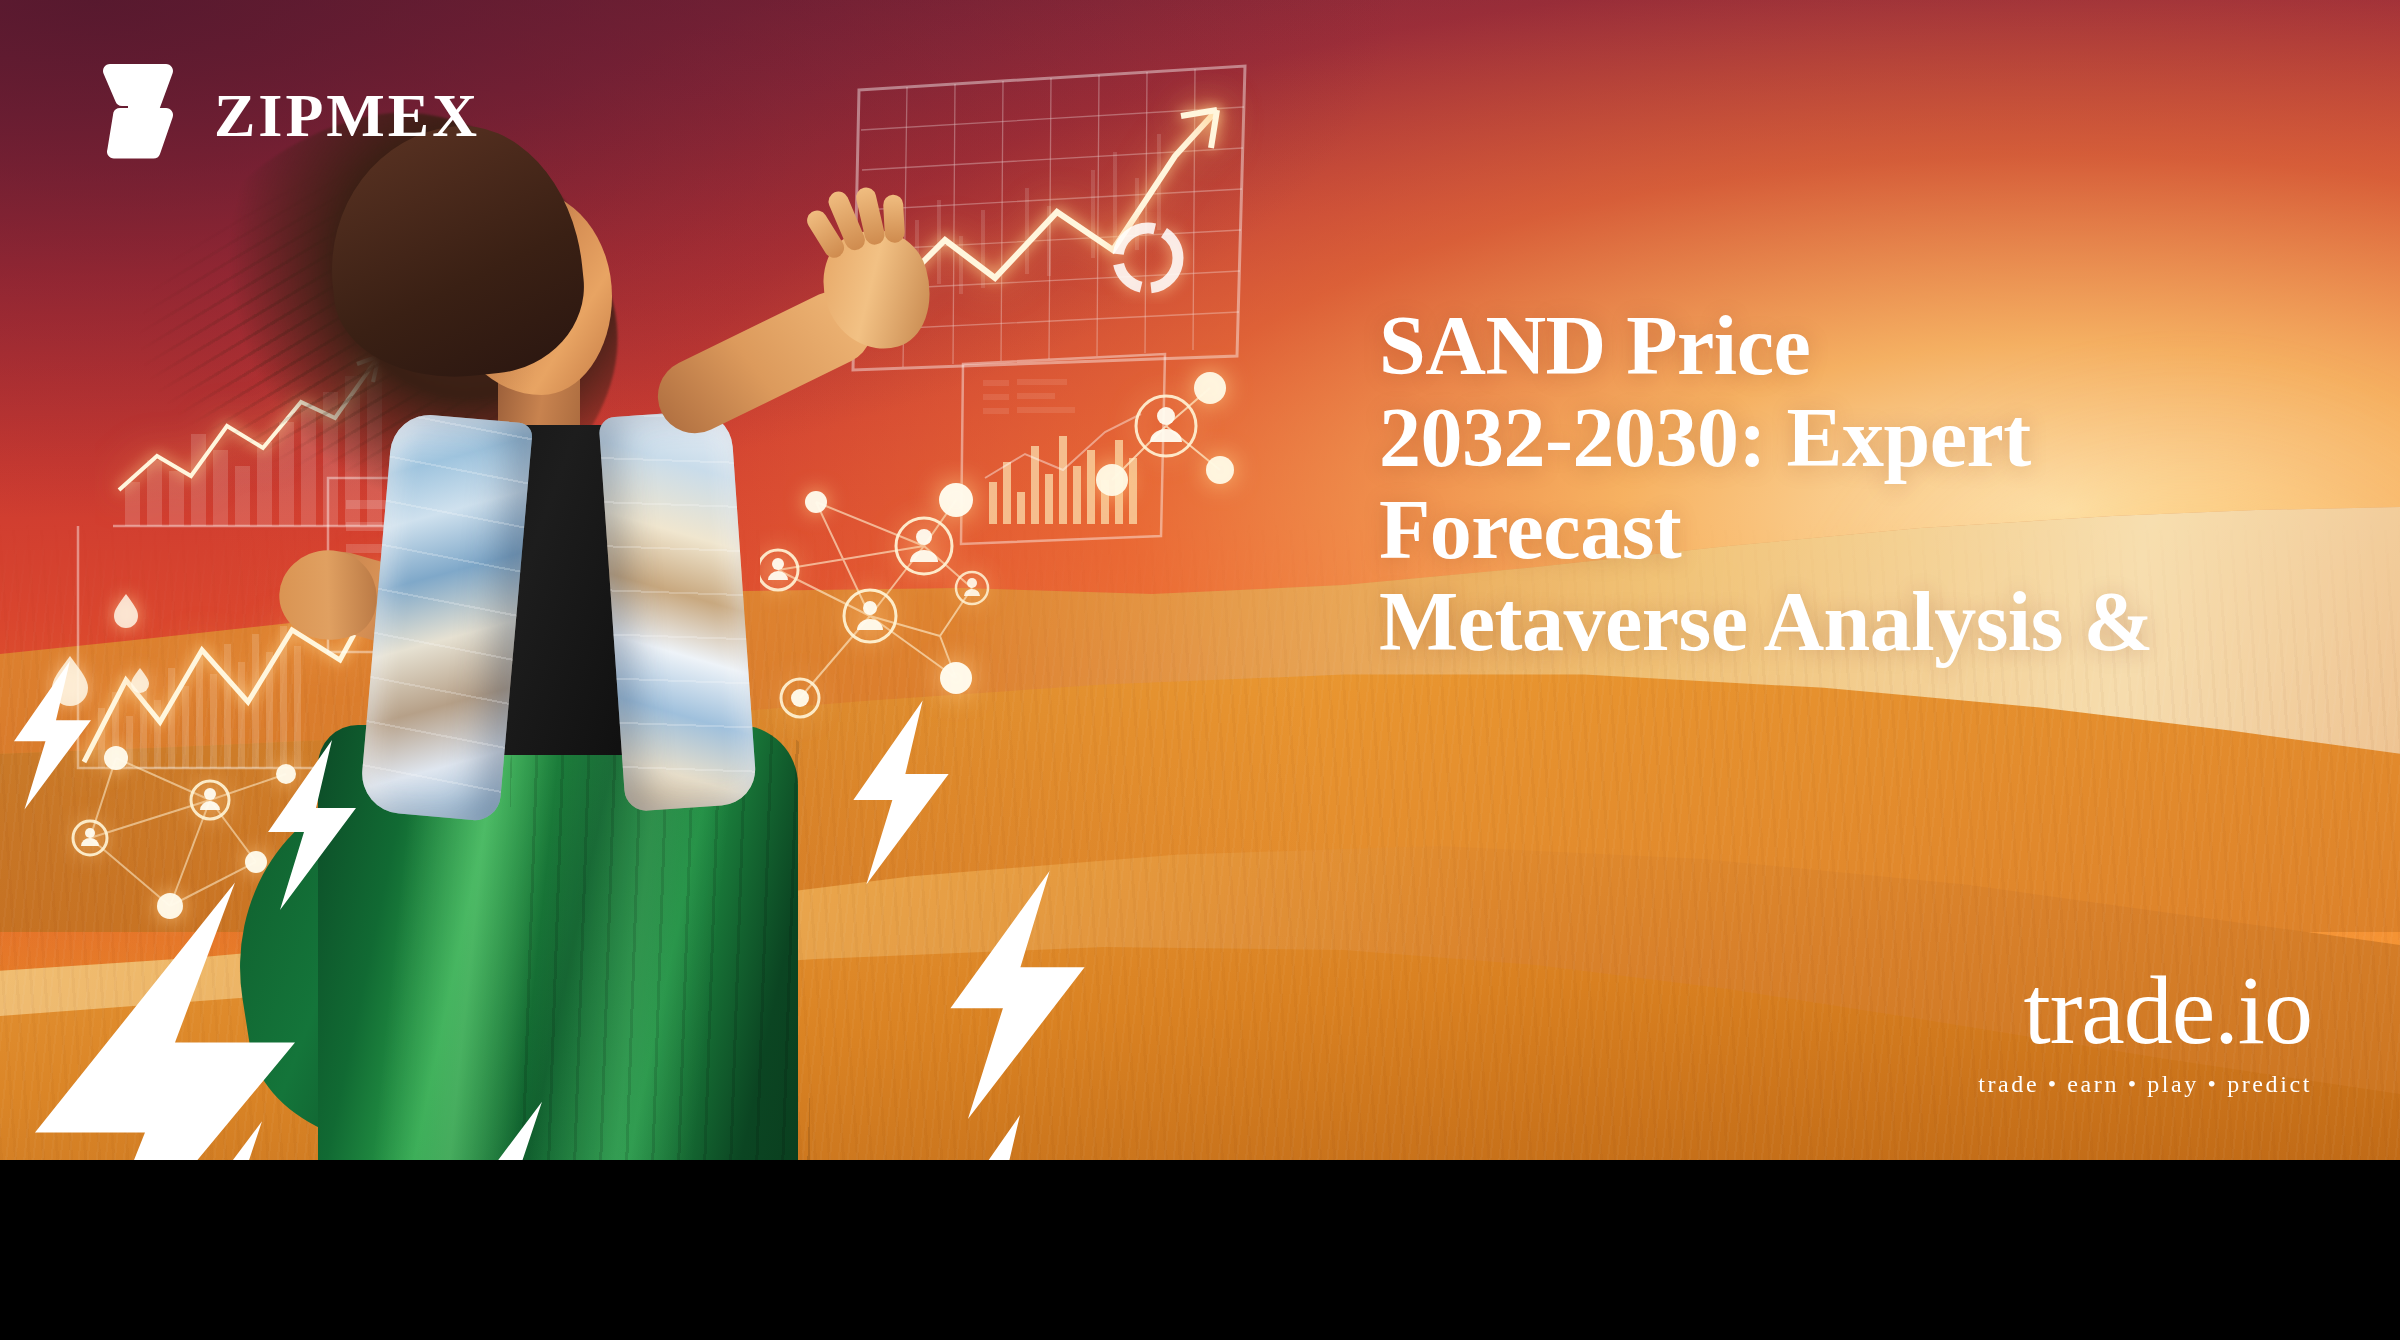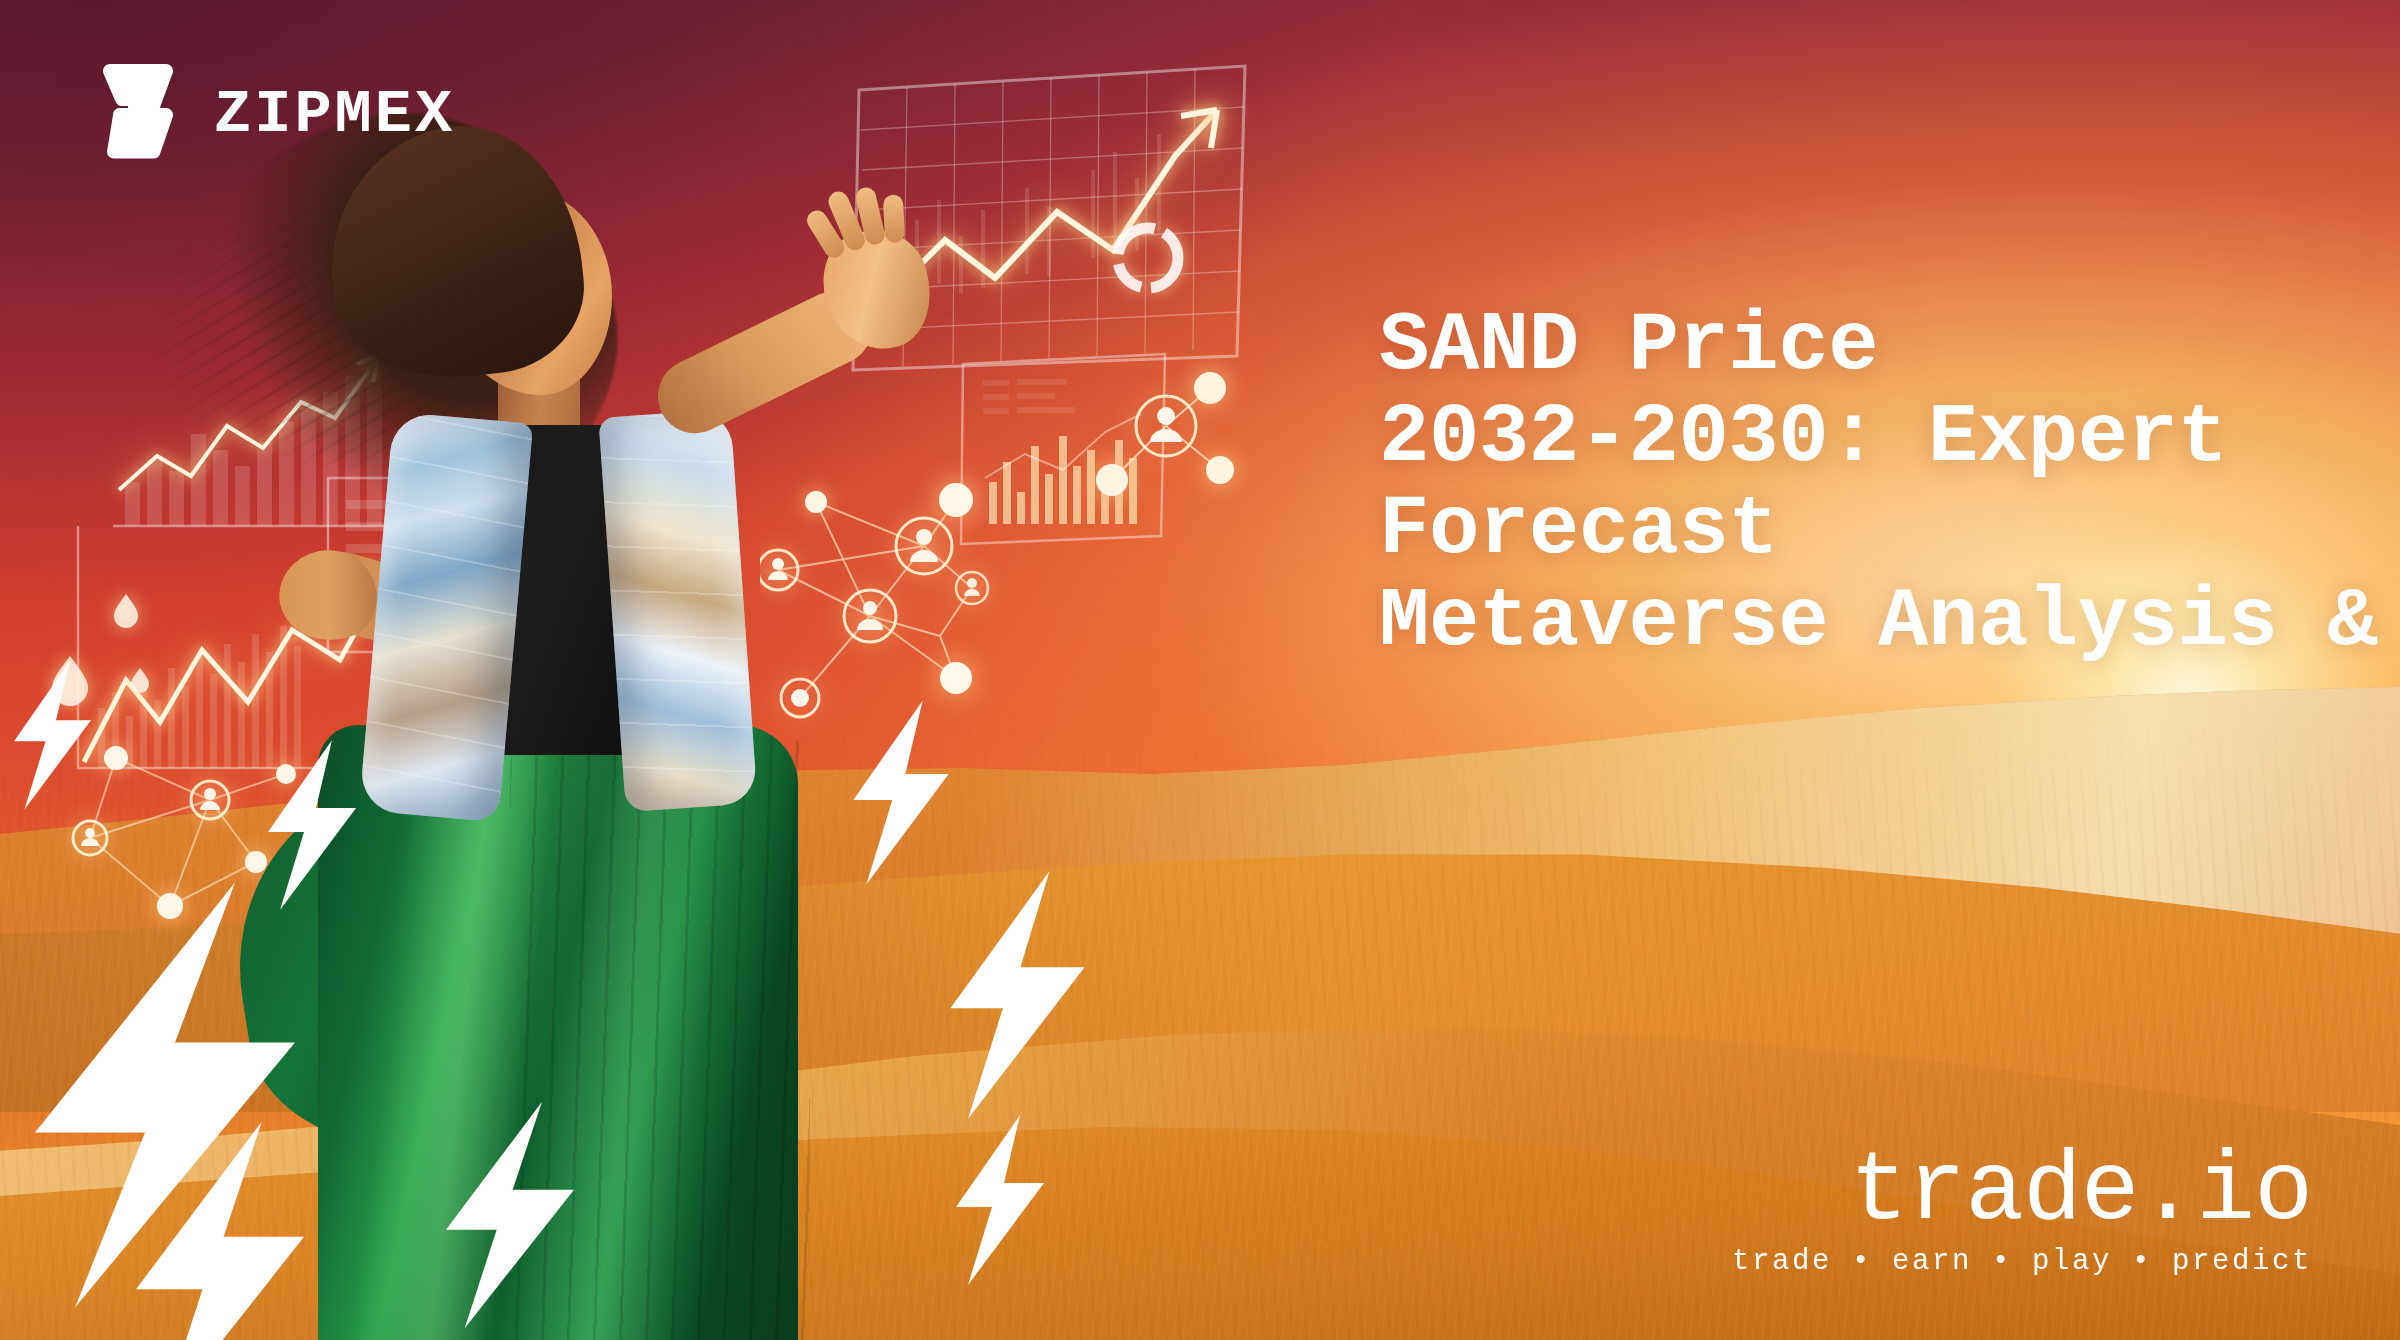--- a/index.html
+++ b/index.html
@@ -1,19 +1,19 @@
 <!DOCTYPE html>
 <html><head>
 <meta charset="utf-8">
 <style>
   html,body{margin:0;padding:0;background:#000;}
   *{box-sizing:border-box;}
   #stage{
-    position:relative;width:2400px;height:1340px;overflow:hidden;
-    font-family:Liberation Mono, monospace;
+    position:relative;width:2400px;height:1160px;overflow:hidden;
+    font-family:Liberation Serif, serif;
     background:#0f172a;
   }
   .layer{position:absolute;inset:0;}
 
   
   #sky{
     background:
       radial-gradient(115% 90% at 86% 44%, rgba(255,240,190,0.95) 0%, rgba(255,205,110,0.80) 16%, rgba(255,150,60,0.45) 34%, rgba(233,90,50,0.12) 52%, rgba(0,0,0,0) 68%),
       linear-gradient(177deg, #7d2438 0%, #93283a 9%, #b52f36 22%, #cc3a31 36%, #d9452e 48%, #e1562c 58%, #ea6f2b 68%, #ef8a2c 78%, #f3a337 88%, #f5b44a 100%);
   }
@@ -213,21 +213,21 @@
     text-shadow:0 2px 22px rgba(120,30,10,.22);
     margin-left:48px;
   }
   #title .ln{display:block;white-space:nowrap;}
 
   #zexo{position:absolute;right:88px;bottom:62px;text-align:right;}
   #zexoWord{
     color:#fff;font-size:98px;font-weight:400;letter-spacing:-1px;line-height:1;
   }
   #zexoTag{
-    color:#fff;font-size:29px;letter-spacing:2.6px;margin-top:4px;font-weight:400;
+    color:#fff;font-size:24px;letter-spacing:2.6px;margin-top:12px;font-weight:400;
   }
 </style>
 </head>
 <body>
 
 <div id="stage">
 
   <div class="layer" id="sky"></div>
   <div class="layer" id="skyVignette"></div>
   <div id="sunGlow"></div>

